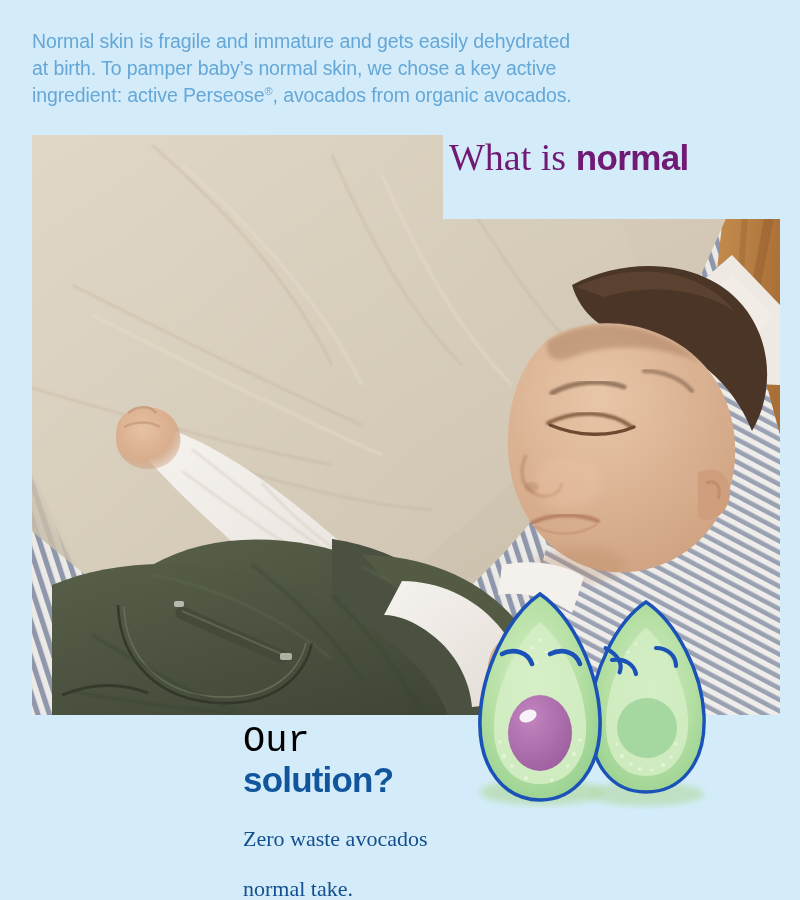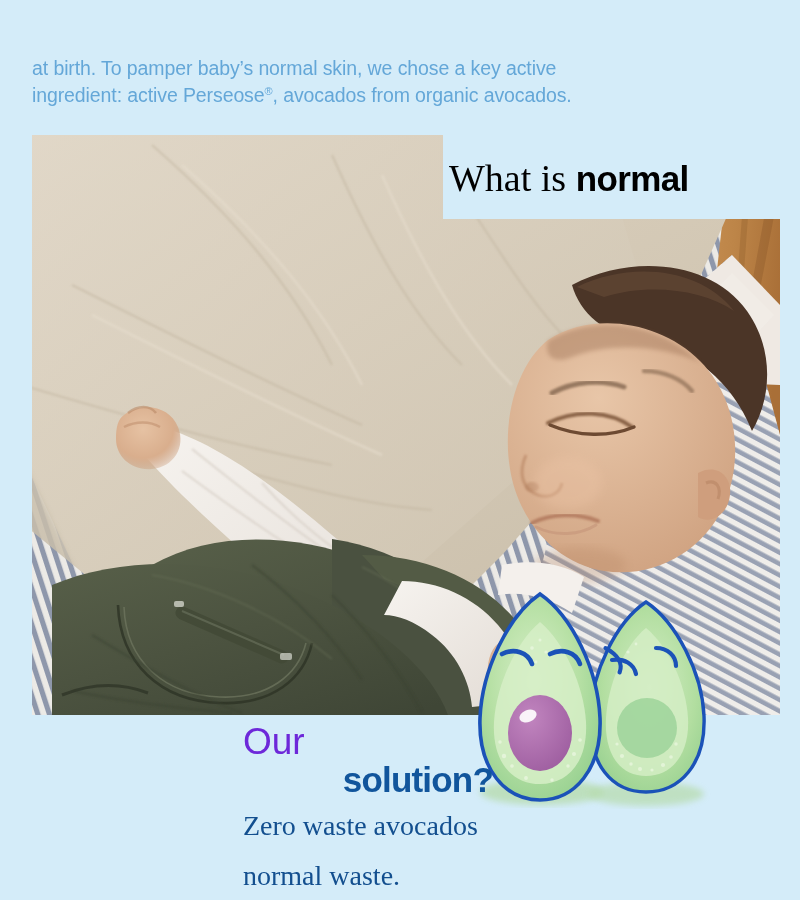--- a/index.html
+++ b/index.html
@@ -59,23 +59,22 @@
   #heading-band {
     position: absolute;
     left: 443px;
     top: 135px;
     width: 357px;
     height: 84px;
     background: #d4ecf9;
     padding: 2px 0 0 6px;
   }
   .h-line1, .h-line2 {
-    color: #000000;
+    color: #701a75;
     white-space: nowrap;
-    margin-top: 21px;
   }
   .h-serif {
     font-family: "Liberation Serif", serif;
     font-size: 38px;
     line-height: 41px;
     font-weight: normal;
   }
   .h-bold {
     font-family: "Liberation Sans", sans-serif;
     font-size: 35px;
@@ -84,60 +83,59 @@
   }
 
   
   #solution {
     position: absolute;
     left: 243px;
     top: 722px;
     width: 250px;
   }
   #sol-our {
-    font-family: Liberation Sans, sans-serif;
+    font-family: Liberation Mono, monospace;
     font-size: 37px;
     line-height: 39px;
-    color: #6d28d9;
+    color: #000000;
   }
   #sol-word {
     font-family: "Liberation Sans", sans-serif;
     font-size: 35px;
     font-weight: bold;
     line-height: 40px;
     letter-spacing: -0.8px;
     color: #11559c;
     margin-top: -1px;
-    text-align: right;
   }
   #sol-body {
     font-family: "Liberation Serif", serif;
-    font-size: 28px;
+    font-size: 22px;
     line-height: 25px;
     color: #134f8f;
-    margin-top: 13px;
+    margin-top: 26px;
   }
 
   
   #avocados {
     position: absolute;
     left: 470px;
     top: 588px;
     width: 250px;
     height: 230px;
   }
   #avocados svg { display: block; width: 100%; height: 100%; }
 </style>
 </head>
 <body>
 
 <div id="page">
 
   <p id="intro">
-    <br>
+    <span>Normal skin is fragile and immature and gets easily dehydrated</span><br>
     <span>at birth. To pamper baby’s normal skin, we chose a key active</span><br>
     <span>ingredient: active Perseose</span><sup>®</sup><span>, avocados from organic avocados.</span>
   </p>
 
   <div id="photo">
     <svg viewBox="0 0 748 580" preserveAspectRatio="xMidYMid slice" aria-hidden="true">
       <defs>
 
         <linearGradient id="pillowG" x1="0" y1="0" x2="0.6" y2="1">
           <stop offset="0%" stop-color="#ded4c3"></stop>
@@ -412,17 +410,17 @@
       </g>
     </svg>
   </div>
 
   <div id="solution">
     <div id="sol-our">Our</div>
     <div id="sol-word">solution?</div>
     <div id="sol-body">
       <span>Zero waste avocados</span><br>
       <br>
-      <span>normal waste.</span>
+      <span>normal take.</span>
     </div>
   </div>
 
 </div>
 
 </body></html>

